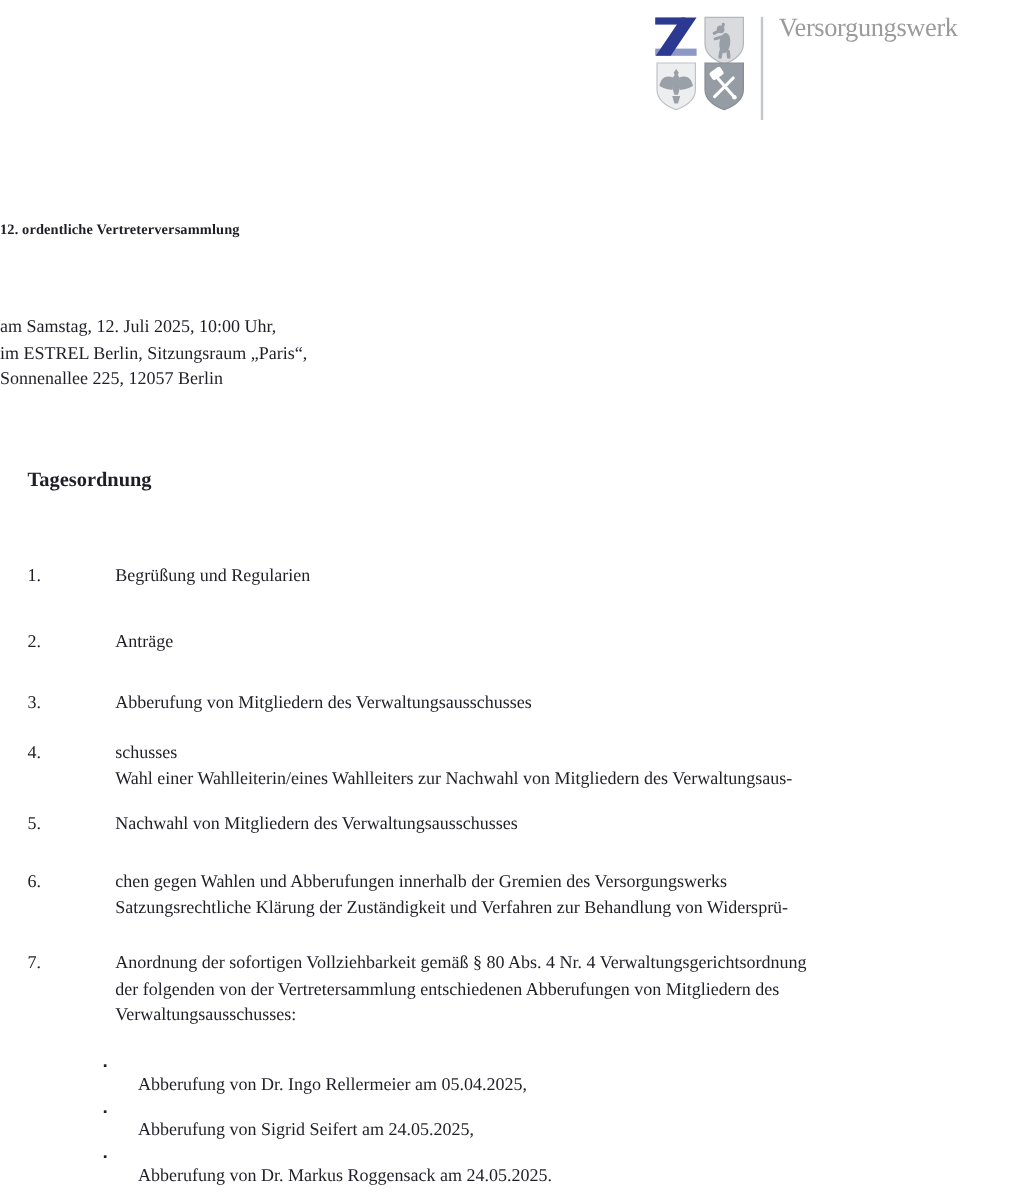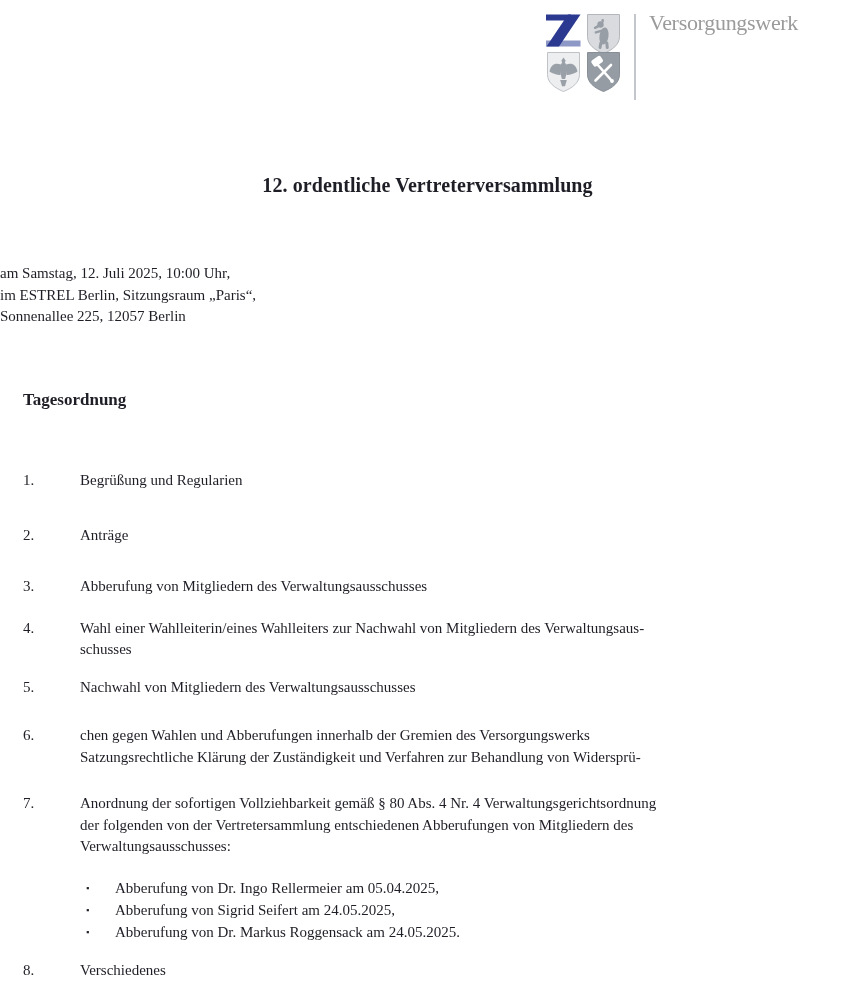--- a/index.html
+++ b/index.html
@@ -7,42 +7,42 @@
     position:relative;width:855px;height:993px;background:#ffffff;overflow:hidden;
     font-family:Liberation Serif, serif;color:#1e1e26;
   }
   
   .logo{position:absolute;top:13px;left:545px;display:flex;align-items:flex-start;}
   .logo-grid{display:grid;grid-template-columns:37px 37px;grid-template-rows:35px 42px;gap:3px 3px;}
   .logo-grid svg{display:block;}
   .logo-divider{width:2px;height:86px;background:#c3c6cb;margin:1px 13px 0 12px;}
   .logo-text{font-size:22px;line-height:26.5px;color:#9b9b9b;letter-spacing:-0.3px;margin-top:-3px;}
   
-  .title{position:absolute;top:174px;left:0;width:100%;text-align:center;
-         font-size:20px;font-weight:bold;letter-spacing:0.1px;}
+  .title{position:absolute;top:184px;left:0;width:100%;text-align:left;
+         font-size:12px;font-weight:bold;letter-spacing:0.1px;}
   .event{position:absolute;top:263px;left:0;width:100%;text-align:left;
          font-size:15px;line-height:21.5px;}
   .agenda-heading{position:absolute;top:390px;left:23px;font-size:17px;font-weight:bold;}
   
   .agenda{position:absolute;top:470px;left:23px;right:15px;font-size:15px;line-height:21.5px;}
   .item{display:flex;}
   .item .num{width:57px;flex:none;}
   .item .body{flex:1;}
-  .item .line{white-space:nowrap;}
+  .item .line{white-space:nowrap;margin-left:16px;}
   .item:nth-child(2){margin-top:33px;}
   .item:nth-child(3){margin-top:30px;}
   .item:nth-child(4){margin-top:20px;}
   .item:nth-child(5){margin-top:16px;}
   .item:nth-child(6){margin-top:27px;}
   .item:nth-child(7){margin-top:25px;}
   .item:nth-child(8){margin-top:17px;}
   .bullets{margin-top:19px;line-height:22px;}
   .bullet-row{display:flex;}
   .bullet-row .marker{flex:none;width:29px;padding-left:6px;font-size:9px;line-height:22px;}
-  .bullet-row .btext{white-space:nowrap;}
+  .bullet-row .btext{white-space:nowrap;margin-top:16px;}
 </style>
 </head>
 <body>
 
 <div class="page">
 
   <div class="logo">
     <div class="logo-grid">
 
       <svg width="37" height="35" viewBox="0 0 37 35">
@@ -119,22 +119,22 @@
     <div class="item">
       <div class="num">3.</div>
       <div class="body">
           <div class="line">Abberufung von Mitgliedern des Verwaltungsausschusses</div>
         </div>
     </div>
 
     <div class="item">
       <div class="num">4.</div>
       <div class="body">
+        <div class="line">schusses</div>
         <div class="line">Wahl einer Wahlleiterin/eines Wahlleiters zur Nachwahl von Mitgliedern des Verwaltungsaus-</div>
-        <div class="line">schusses</div>
       </div>
     </div>
 
     <div class="item">
       <div class="num">5.</div>
       <div class="body">
           <div class="line">Nachwahl von Mitgliedern des Verwaltungsausschusses</div>
         </div>
     </div>
 

